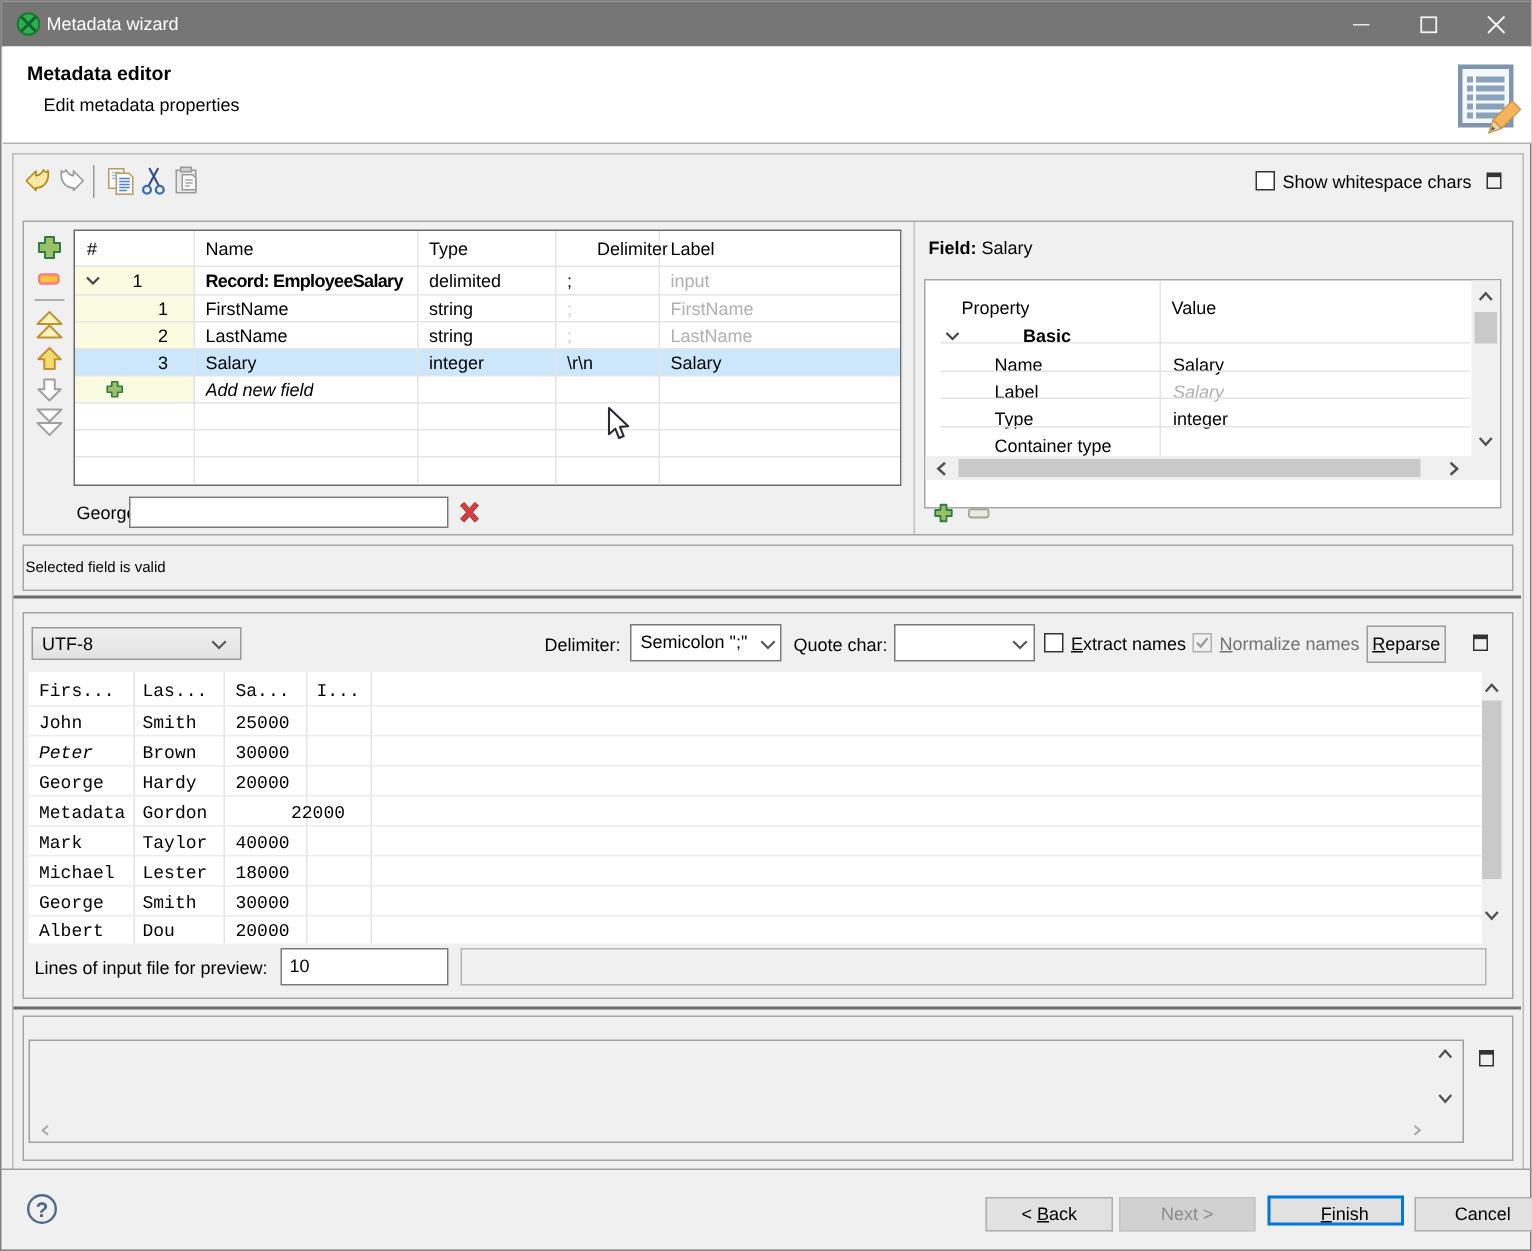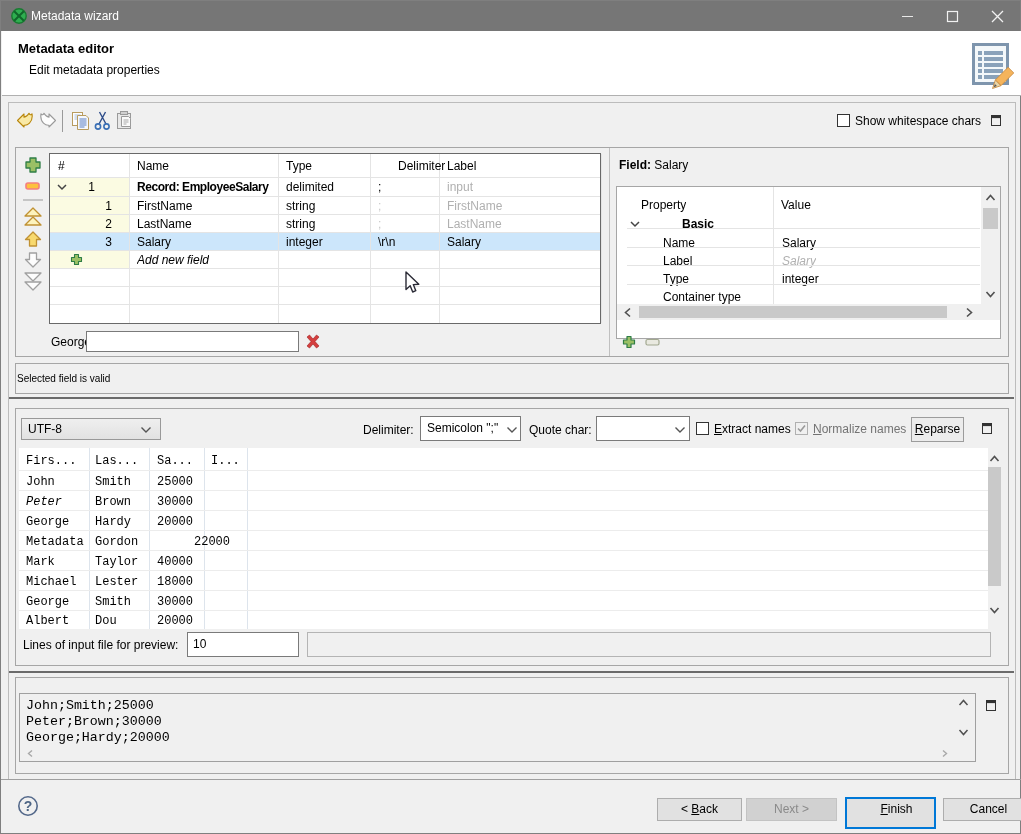--- a/index.html
+++ b/index.html
@@ -327,23 +327,20 @@
   </div>
 
   <div class="lbl" style="left:22px;top:637px;">Lines of input file for preview:</div>
   <div class="abs" style="left:186px;top:631px;width:112px;height:25px;background:#fff;border:1px solid #7a7a7a;">
     <div class="lbl" style="left:5px;top:4px;">10</div>
   </div>
   <div class="abs" style="left:306px;top:631px;width:684px;height:25px;background:#f0f0f0;border:1px solid #b4b4b4;"></div>
   <div class="abs" style="left:8px;top:670px;width:1005px;height:2px;background:#6b6b6b;"></div>
   <div id="botbox" class="box" style="left:14px;top:676px;width:994px;height:97px;"></div>
   <div class="abs" style="left:18px;top:692px;width:957px;height:69px;background:#f0f0f0;border:1px solid #a0a0a0;">
-    <div class="abs mono" style="left:6px;top:4px;font-size:13.3px;line-height:16px;white-space:pre;">John;Smith;25000
-Peter;Brown;30000
-George;Hardy;20000</div>
     <div class="abs" style="left:936px;top:0;width:15px;height:52px;">
       <svg class="abs" style="left:2px;top:4px;" width="11" height="9">
           <path d="M1.5 7 L5.5 2.5 L9.5 7" fill="none" stroke="#505050" stroke-width="1.5"></path>
         </svg>
       <svg class="abs" style="left:2px;top:34px;" width="11" height="9">
           <path d="M1.5 2 L5.5 6.5 L9.5 2" fill="none" stroke="#505050" stroke-width="1.5"></path>
         </svg>
     </div>
     <div class="abs" style="left:0;top:52px;width:955px;height:14px;">
       <svg class="abs" style="left:6px;top:3px;" width="8" height="9">
@@ -359,19 +356,19 @@
     <rect x="1.5" y="1.5" width="9" height="2.6" fill="#333"></rect>
   </svg>
   <div class="abs" style="left:0;top:778px;width:1021px;height:1px;background:#9f9f9f;"></div>
   <div id="buttonbar">
     <svg class="abs" style="left:16px;top:794px;" width="22" height="22" viewBox="0 0 22 22">
       <circle cx="11" cy="11" r="9.2" fill="none" stroke="#53688a" stroke-width="1.6"></circle>
       <text x="11" y="16" text-anchor="middle" font-size="14" font-weight="bold" fill="#4d6585" font-family="Liberation Sans, sans-serif">?</text>
     </svg>
     <div class="btn" style="left:632px;top:797px;width:85px;">&lt; <u>B</u>ack</div>
     <div class="btn" style="left:721px;top:797px;width:91px;background:#d1d1d1;border-color:#c3c3c3;color:#8a8a8a;">Next &gt;</div>
-    <div class="btn" style="left:820px;top:796px;width:91px;height:32px;border:2px solid #0078d7;line-height:20px;padding-left:12px;"><u>F</u>inish</div>
+    <div class="btn" style="left:820px;top:796px;width:91px;height:20px;border:2px solid #0078d7;line-height:20px;padding-left:12px;"><u>F</u>inish</div>
     <div class="btn" style="left:918px;top:797px;width:91px;">Cancel</div>
   </div>
   <svg id="cursor" class="abs" style="left:403px;top:270px;" width="16" height="24" viewBox="0 0 16 24">
     <path d="M2 1 L2 18.5 L6.2 14.8 L8.7 21 L11.8 19.7 L9.3 13.6 L14.8 13.2 Z" fill="#fff" stroke="#2a2a35" stroke-width="1.4" stroke-linejoin="round"></path>
   </svg>
 </div>
 
 </body></html>

